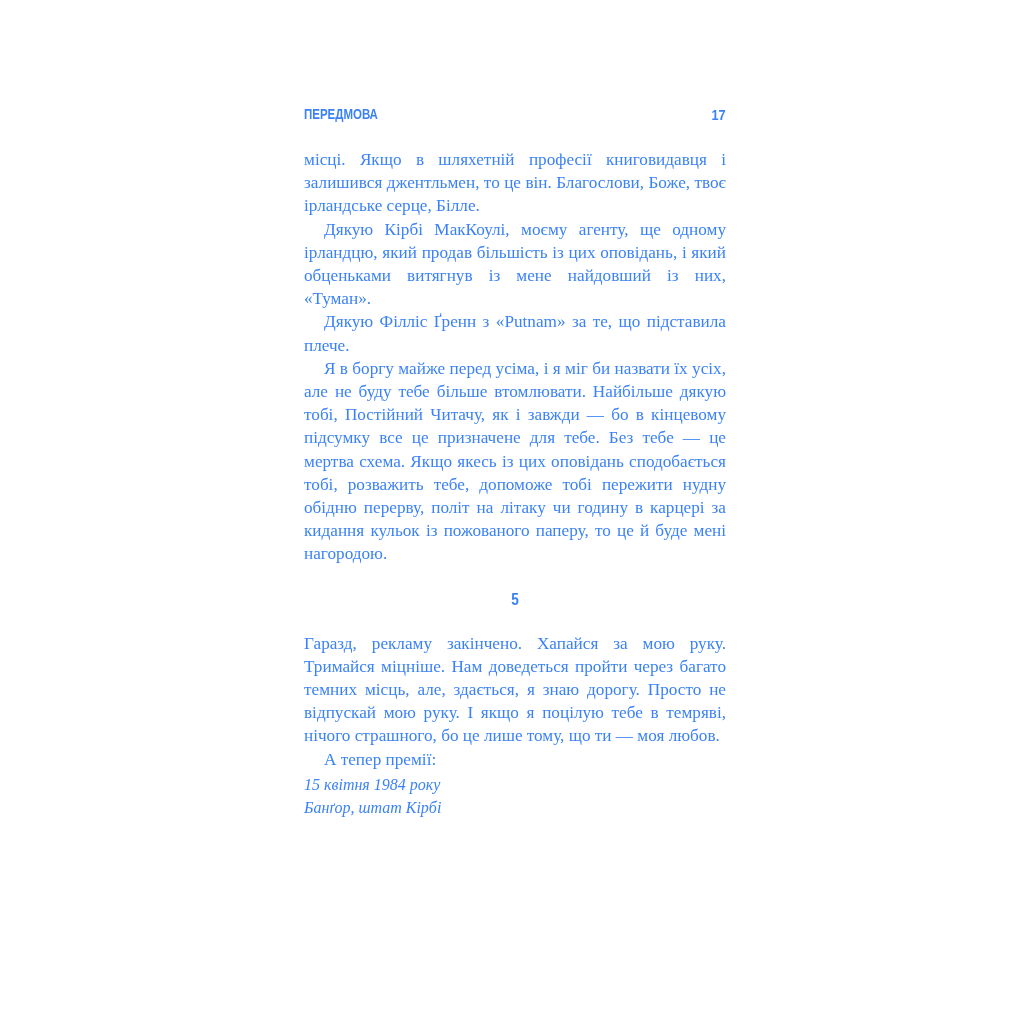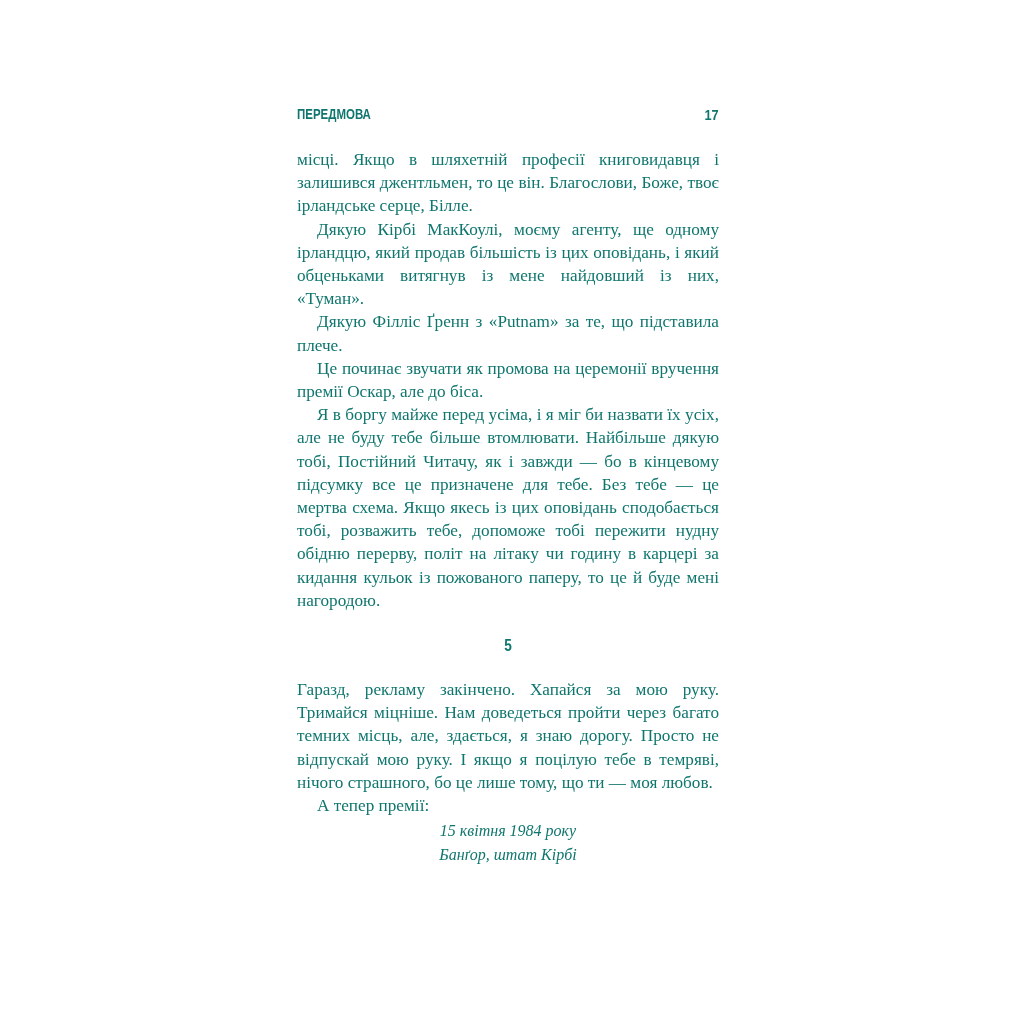--- a/index.html
+++ b/index.html
@@ -1,46 +1,45 @@
 <!DOCTYPE html>
 <html><head>
 <meta charset="utf-8">
 <style>
   html, body { margin:0; padding:0; background:#ffffff; }
   body { width:1024px; height:1024px; position:relative; overflow:hidden; }
-  .page { position:absolute; left:297px; top:0; width:422px; height:1024px; color:#0f766e;
+  .page { position:absolute; left:304px; top:0; width:422px; height:1024px; color:#3b82f6;
           font-family:"Liberation Serif","DejaVu Serif",serif; }
   .running-head { position:absolute; top:106px; left:0; width:422px; height:20px;
           font-family:"Liberation Sans","DejaVu Sans",sans-serif; font-weight:bold;
           font-size:14px; letter-spacing:0px; transform:scaleX(0.82); transform-origin:left top; }
   .rh-title { position:absolute; left:0; top:0; font-stretch:condensed; }
   .page-num { position:absolute; top:106px; right:0; font-family:"Liberation Sans","DejaVu Sans",sans-serif;
           font-weight:bold; font-size:15px; transform:scaleX(0.85); transform-origin:right top; }
   .body-text { position:absolute; top:148px; left:0; width:422px; font-size:17.2px; line-height:23.2px; }
   .p { margin:0; text-align:justify; text-align-last:left; }
   .p.indent { text-indent:20px; }
   .section-num { text-align:center; font-family:"Liberation Sans","DejaVu Sans",sans-serif; font-weight:bold;
           font-size:17px; margin:22px 0 20px 0; height:24px; transform:scaleX(0.8); }
-  .sig { text-align:center; font-style:italic; font-size:16px; line-height:23.5px; }
+  .sig { text-align:left; font-style:italic; font-size:16px; line-height:23.5px; }
   .sig-block { margin-top:2px; }
 </style>
 </head>
 <body>
 
 <div class="page">
   <div class="running-head">
     <span class="rh-title">ПЕРЕДМОВА</span>
   </div>
   <div class="page-num">17</div>
 
   <div class="body-text">
     <p class="p">місці. Якщо в шляхетній професії книговидавця і залишився джентльмен, то це він. Благослови, Боже, твоє ірландське серце, Білле.</p>
     <p class="p indent">Дякую Кірбі МакКоулі, моєму агенту, ще одному ірландцю, який продав більшість із цих оповідань, і який обценьками витягнув із мене найдовший із них, «Туман».</p>
     <p class="p indent">Дякую Філліс Ґренн з «Putnam» за те, що підставила плече.</p>
-    <p class="p indent">Це починає звучати як промова на церемонії вручення премії Оскар, але до біса.</p>
     <p class="p indent">Я в боргу майже перед усіма, і я міг би назвати їх усіх, але не буду тебе більше втомлювати. Найбільше дякую тобі, Постійний Читачу, як і завжди — бо в кінцевому підсумку все це призначене для тебе. Без тебе — це мертва схема. Якщо якесь із цих оповідань сподобається тобі, розважить тебе, допоможе тобі пережити нудну обідню перерву, політ на літаку чи годину в карцері за кидання кульок із пожованого паперу, то це й буде мені нагородою.</p>
 
     <div class="section-num">5</div>
 
     <p class="p">Гаразд, рекламу закінчено. Хапайся за мою руку. Тримайся міцніше. Нам доведеться пройти через багато темних місць, але, здається, я знаю дорогу. Просто не відпускай мою руку. І якщо я поцілую тебе в темряві, нічого страшного, бо це лише тому, що ти — моя любов.</p>
     <p class="p indent">А тепер премії:</p>
 
     <div class="sig-block">
       <div class="sig">15 квітня 1984 року</div>
       <div class="sig">Банґор, штат Кірбі</div>

